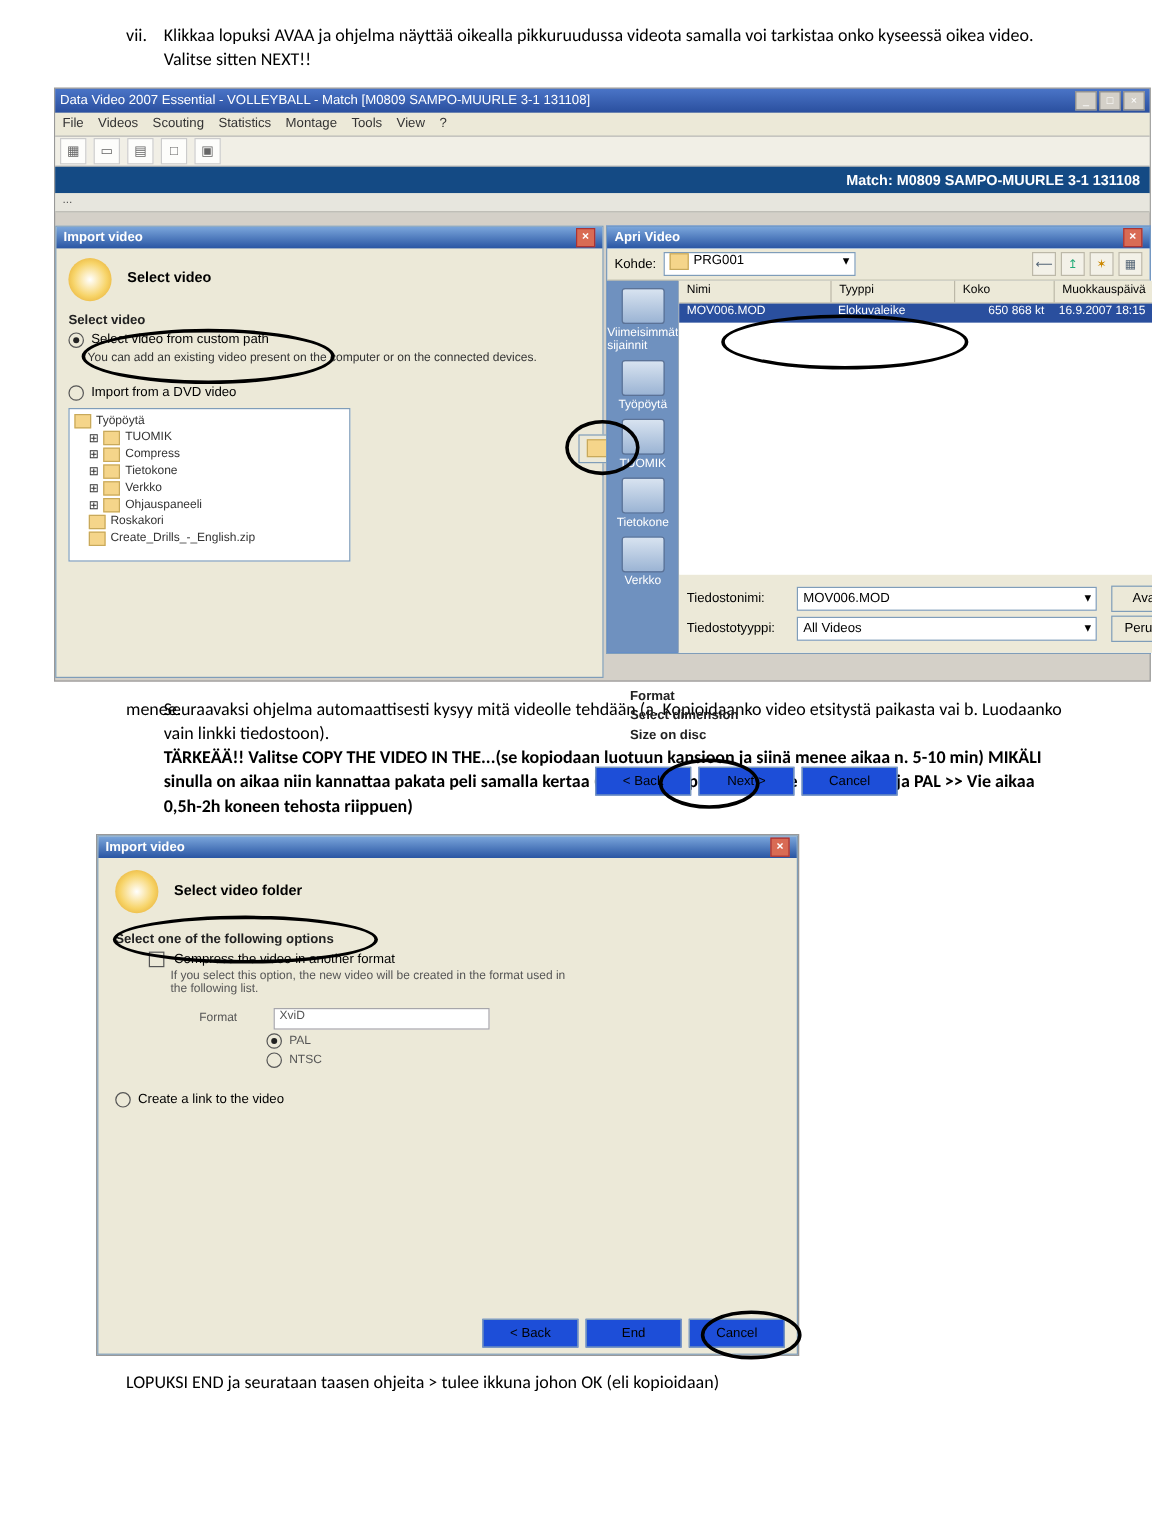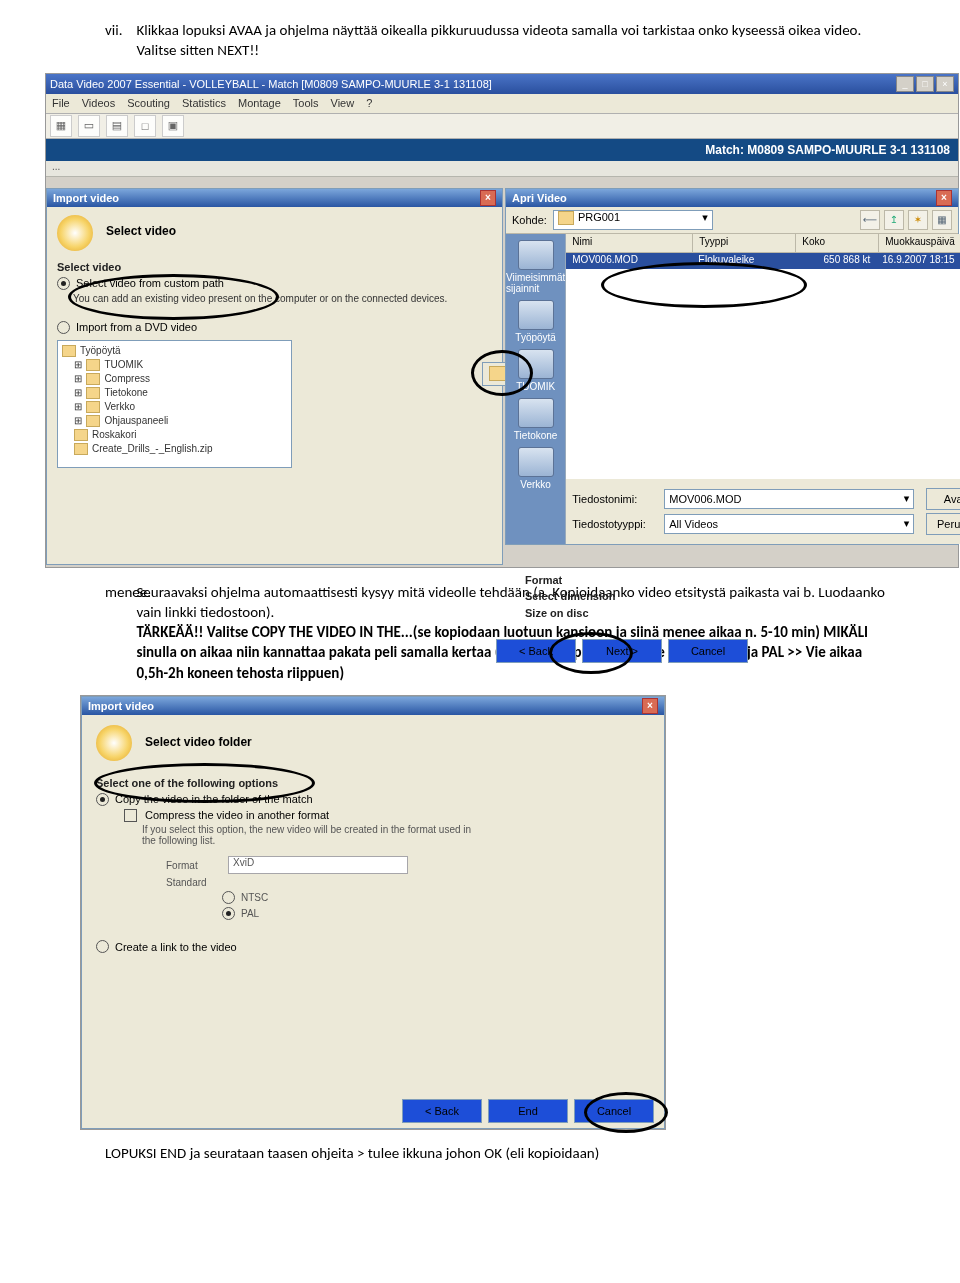--- a/index.html
+++ b/index.html
@@ -300,50 +300,41 @@
       <div class="panel-title">
         <span>Import video</span>
         <span class="close">×</span>
       </div>
       <div class="panel-body">
         <span class="panel-orb"></span>
         <span class="panel-head">Select video folder</span>
 
         <div class="subhead" style="margin-top:16px">Select one of the following options</div>
 
-        <div class="radio-row">
-          <span class="radio">
-              <span class="dot"></span>
-            </span>
-          <span>Copy the video in the folder of the match</span>
-        </div>
 
         <div class="indent">
           <span class="chk"></span>
           <span>Compress the video in another format</span>
           <div class="copy-hint" style="margin-left:18px;width:330px">If you select this option, the new video will be created in the format used in the following list.</div>
 
           <div class="fmt-group">
             <div class="fmt-row">
               <span style="width:56px">Format</span>
               <div class="sel"><span>XviD</span></div>
-            </div>
-            <div class="fmt-row">
-                <span style="width:56px">Standard</span>
-              </div>
-            <div class="fmt-row" style="margin-left:56px">
-              <span class="radio"></span>
-              <span>NTSC</span>
             </div>
             <div class="fmt-row" style="margin-left:56px">
               <span class="radio">
                   <span class="dot"></span>
                 </span>
               <span>PAL</span>
             </div>
+            <div class="fmt-row" style="margin-left:56px">
+              <span class="radio"></span>
+              <span>NTSC</span>
+            </div>
           </div>
         </div>
 
         <div class="radio-row" style="margin-top:20px">
           <span class="radio"></span>
           <span>Create a link to the video</span>
         </div>
       </div>
 
       <div class="navbtns2">

